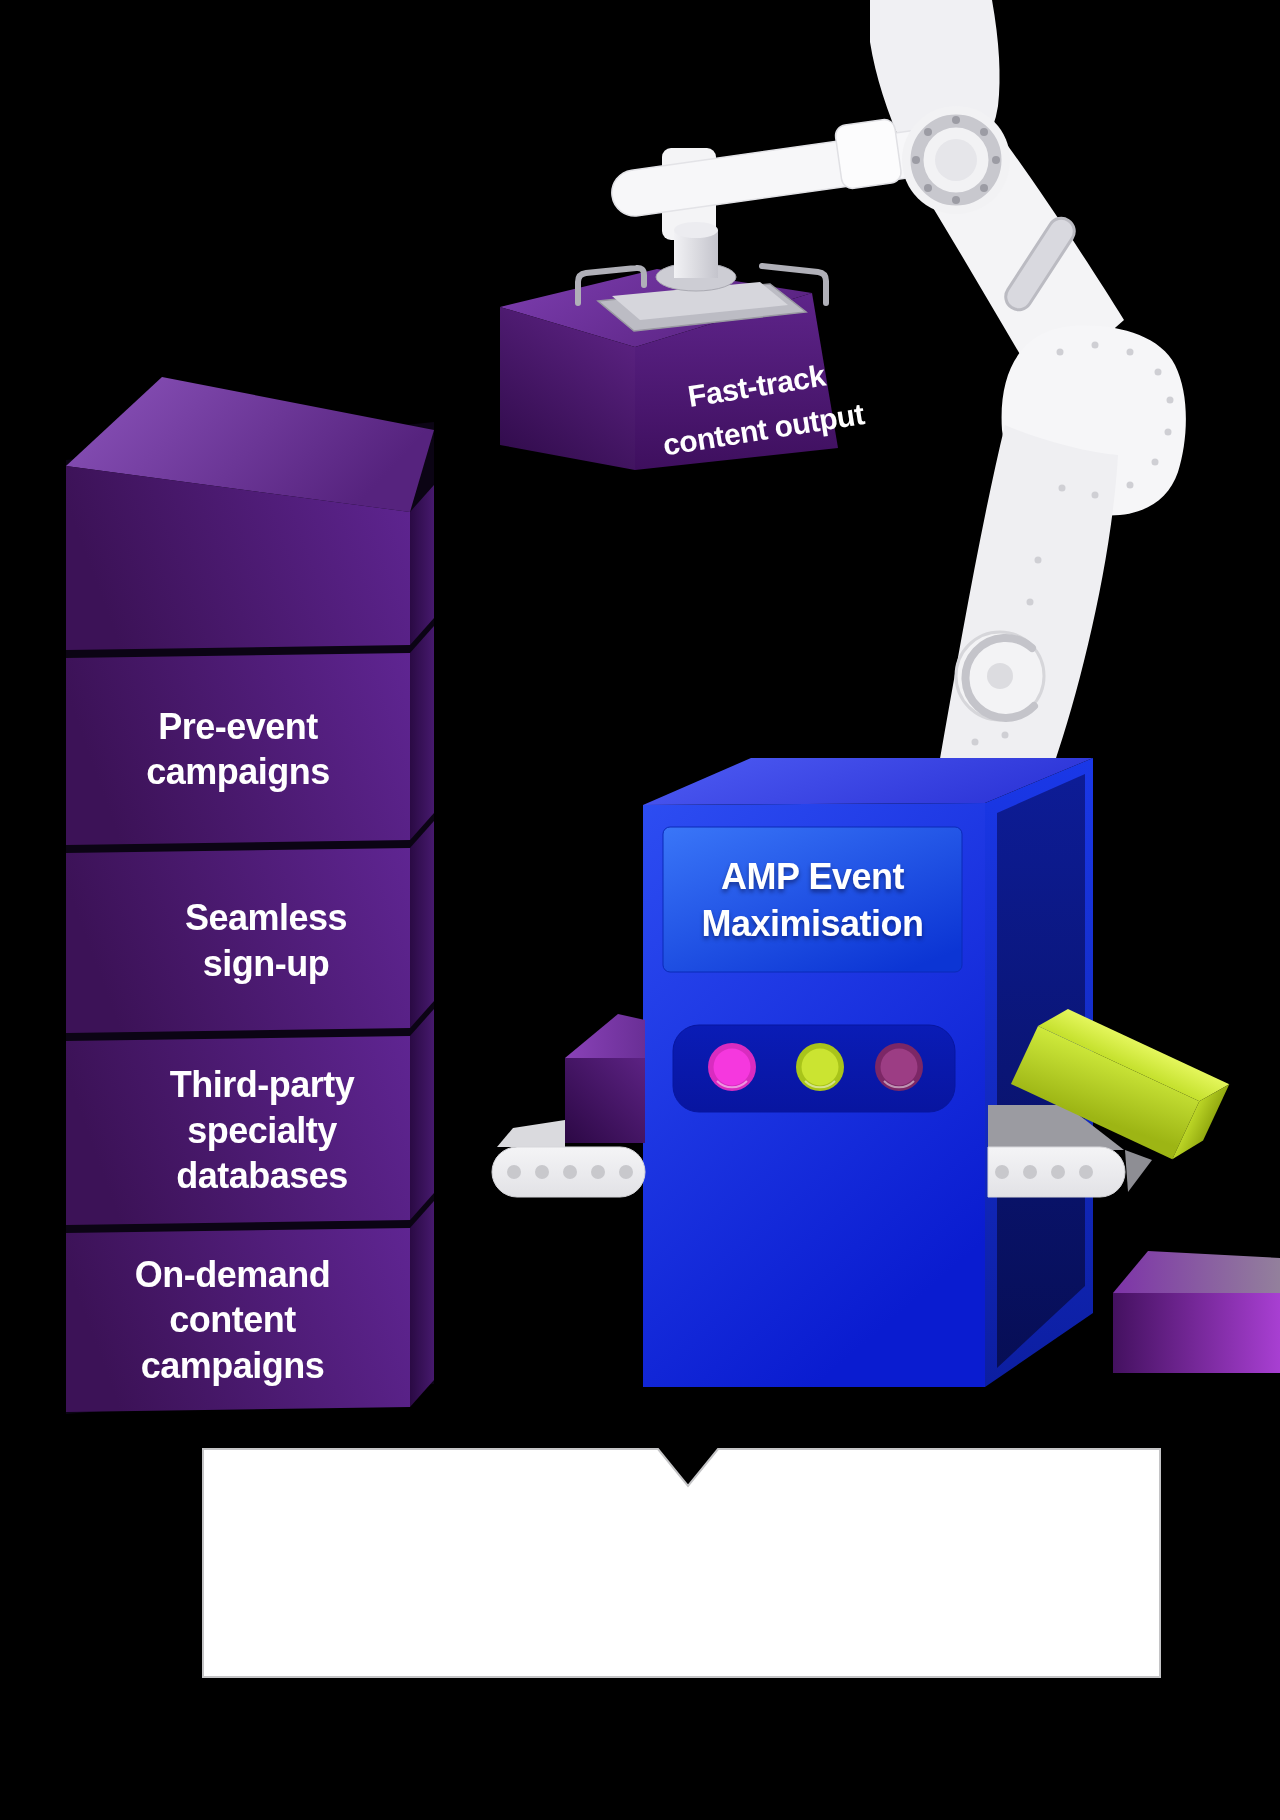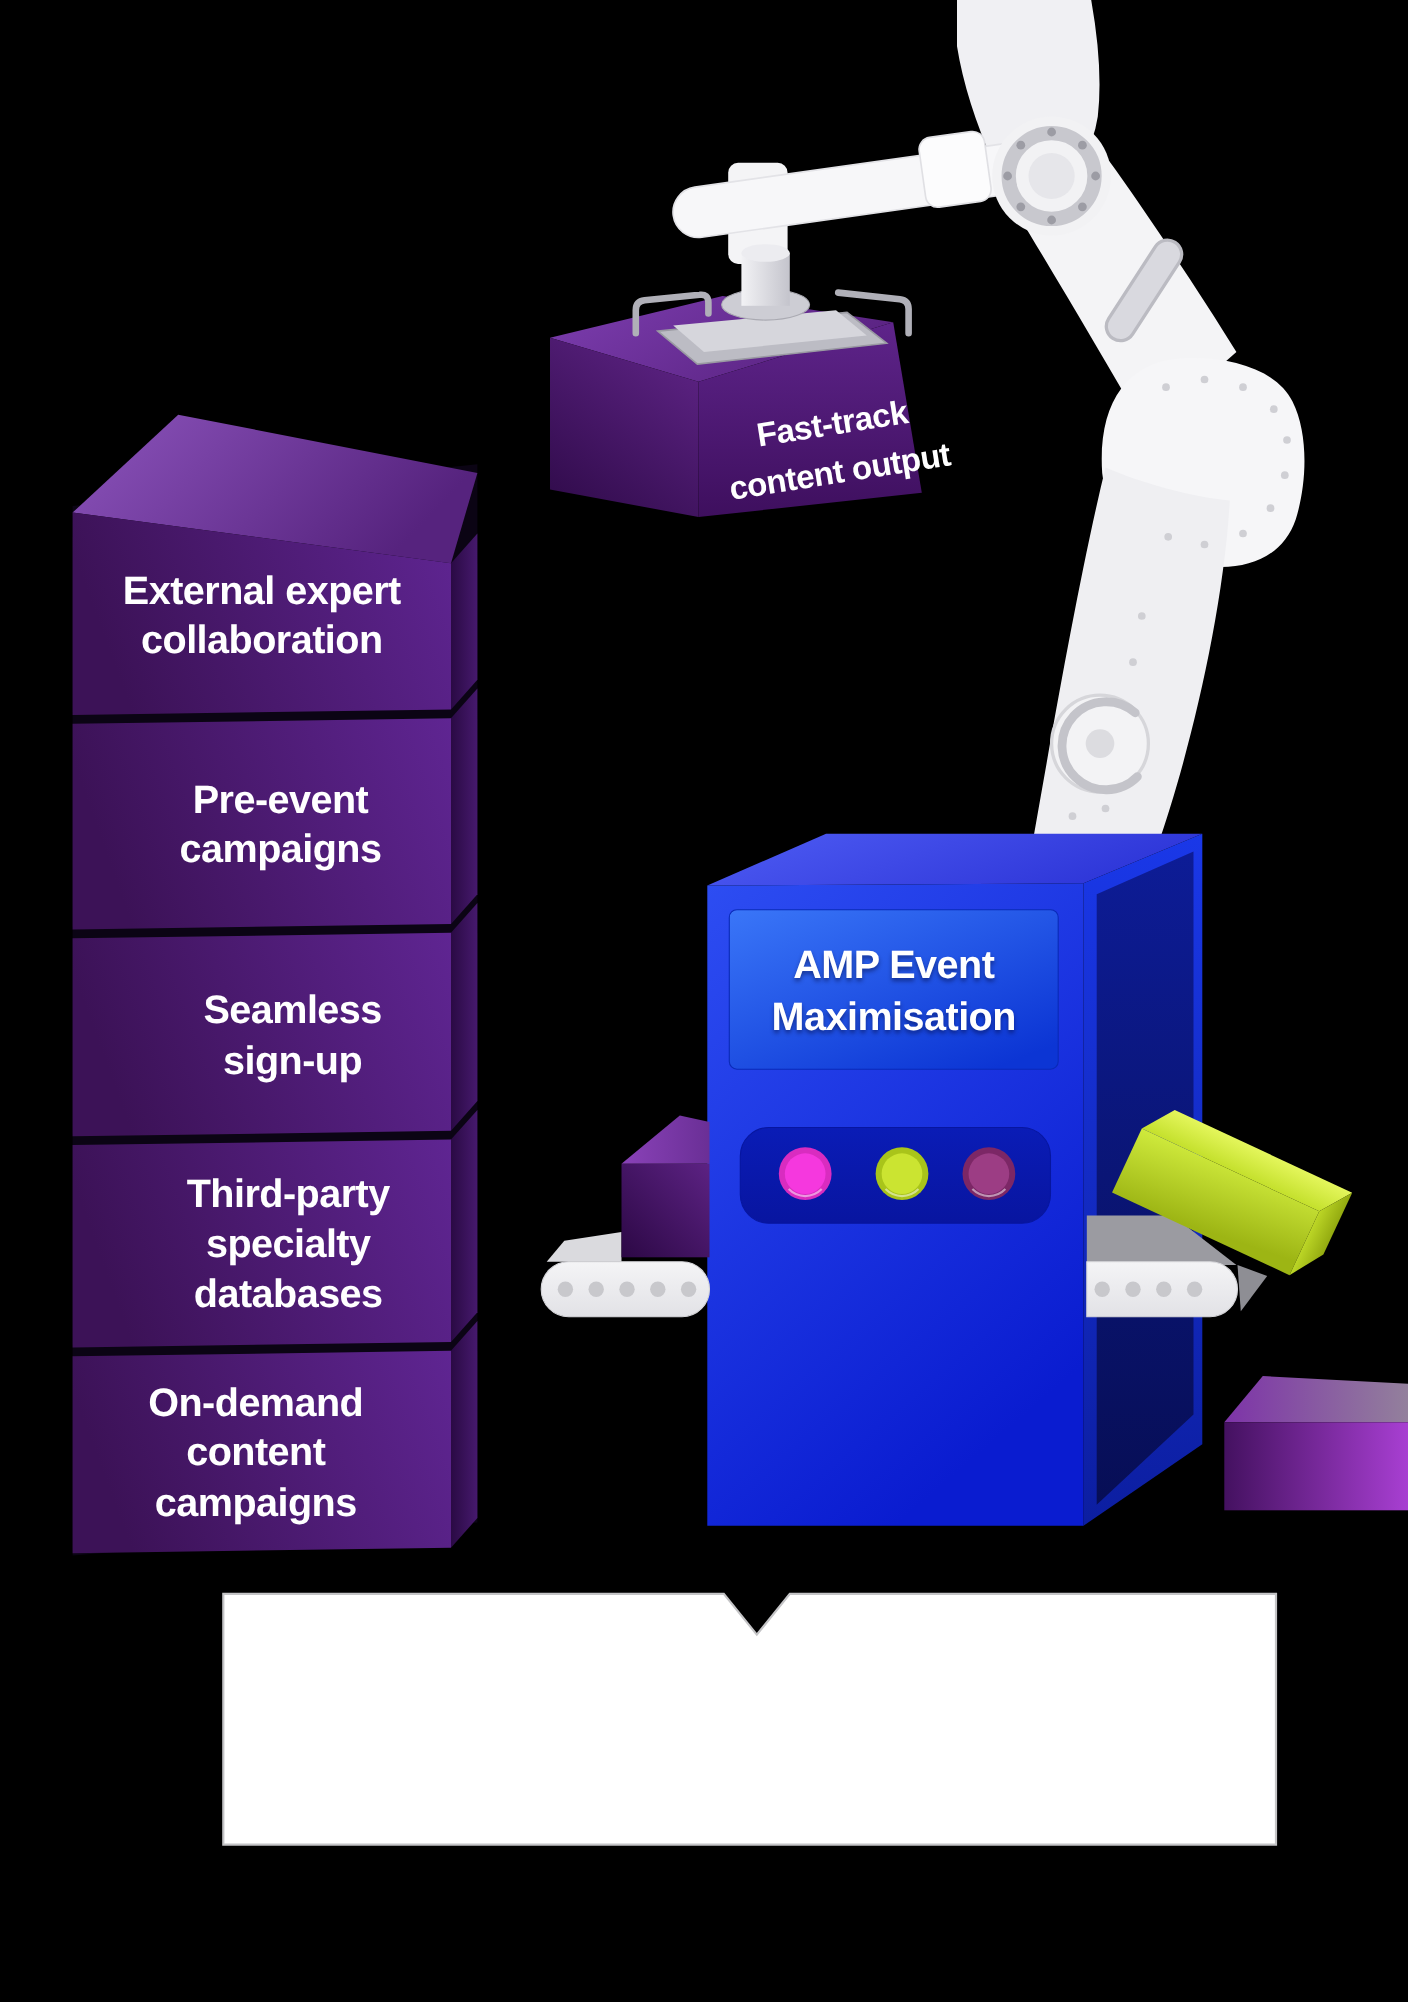--- a/index.html
+++ b/index.html
@@ -11,21 +11,21 @@
   .lbl{
     position:absolute;display:flex;align-items:center;justify-content:center;
     text-align:center;color:#ffffff;font-weight:bold;
     white-space:pre-line;letter-spacing:-0.5px;line-height:1.26;
     pointer-events:none;
   }
   .block-lbl{font-size:36px;}
   .screen-lbl{font-size:36px;line-height:1.3;text-shadow:0 3px 4px rgba(0,0,40,.45);}
   .out-lbl{font-size:30px;line-height:1.45;transform:rotate(-9deg);}
   .b1{left:66px;top:470px;width:344px;height:178px;}
-  .b2{left:66px;top:658px;width:344px;height:182px;margin-left:17px;}
+  .b2{left:66px;top:658px;width:344px;height:182px;}
   .b3{left:66px;top:853px;width:400px;height:175px;}
   .b4{left:66px;top:1041px;width:392px;height:179px;}
   .b5{left:66px;top:1233px;width:333px;height:174px;}
   .scr{left:663px;top:827px;width:299px;height:147px;}
   .out{left:620px;top:350px;width:280px;height:115px;}
 </style>
 </head>
 <body>
 
 <div class="stage">
@@ -269,22 +269,20 @@
   </g>
 
   <g>
     <polygon points="1113,1293 1148,1251 1280,1258 1280,1293" fill="url(#gBRTop)"></polygon>
     <rect x="1113" y="1293" width="167" height="80" fill="url(#gBRFront)"></rect>
   </g>
 
   <path d="M203,1449 L658,1449 L688,1486 L718,1449 L1160,1449 L1160,1677 L203,1677 Z" fill="#ffffff" stroke="#c4c4c6" stroke-width="2"></path>
 </svg>
 
-<div class="lbl block-lbl b1">External expert
-collaboration</div>
 <div class="lbl block-lbl b2">Pre-event
 campaigns</div>
 <div class="lbl block-lbl b3">Seamless
 sign-up</div>
 <div class="lbl block-lbl b4">Third-party
 specialty
 databases</div>
 <div class="lbl block-lbl b5">On-demand
 content
 campaigns</div>

